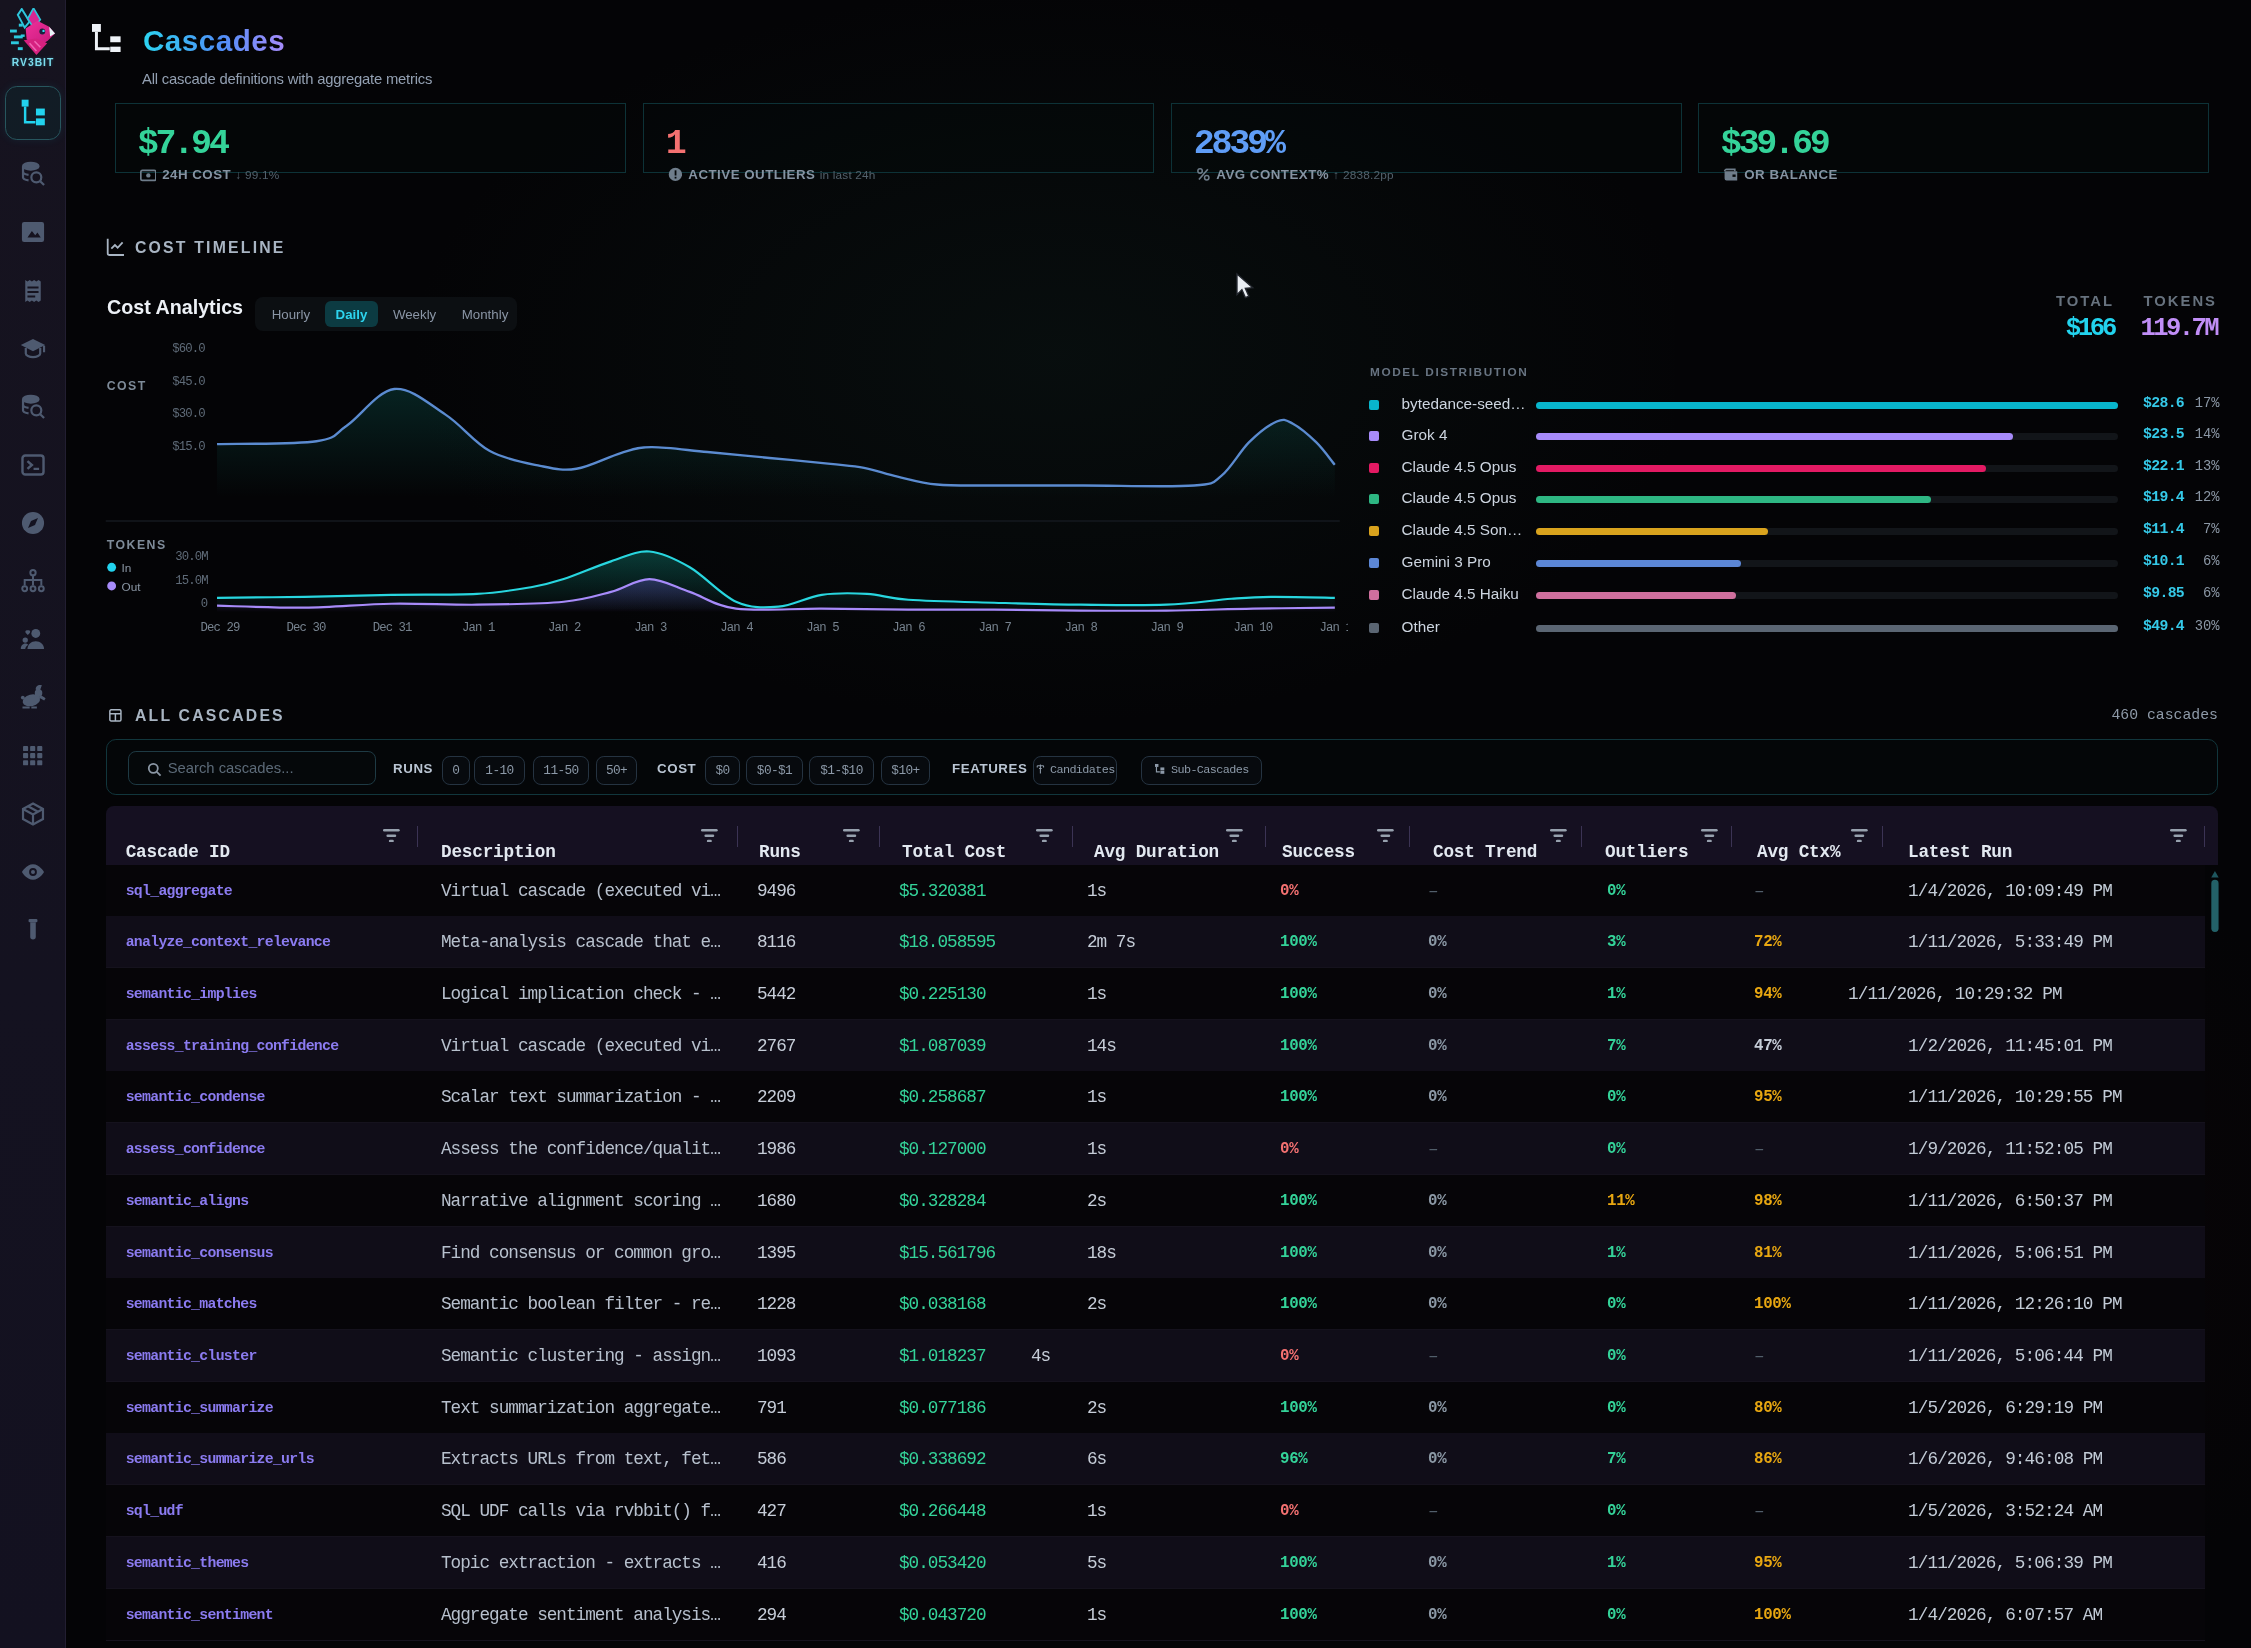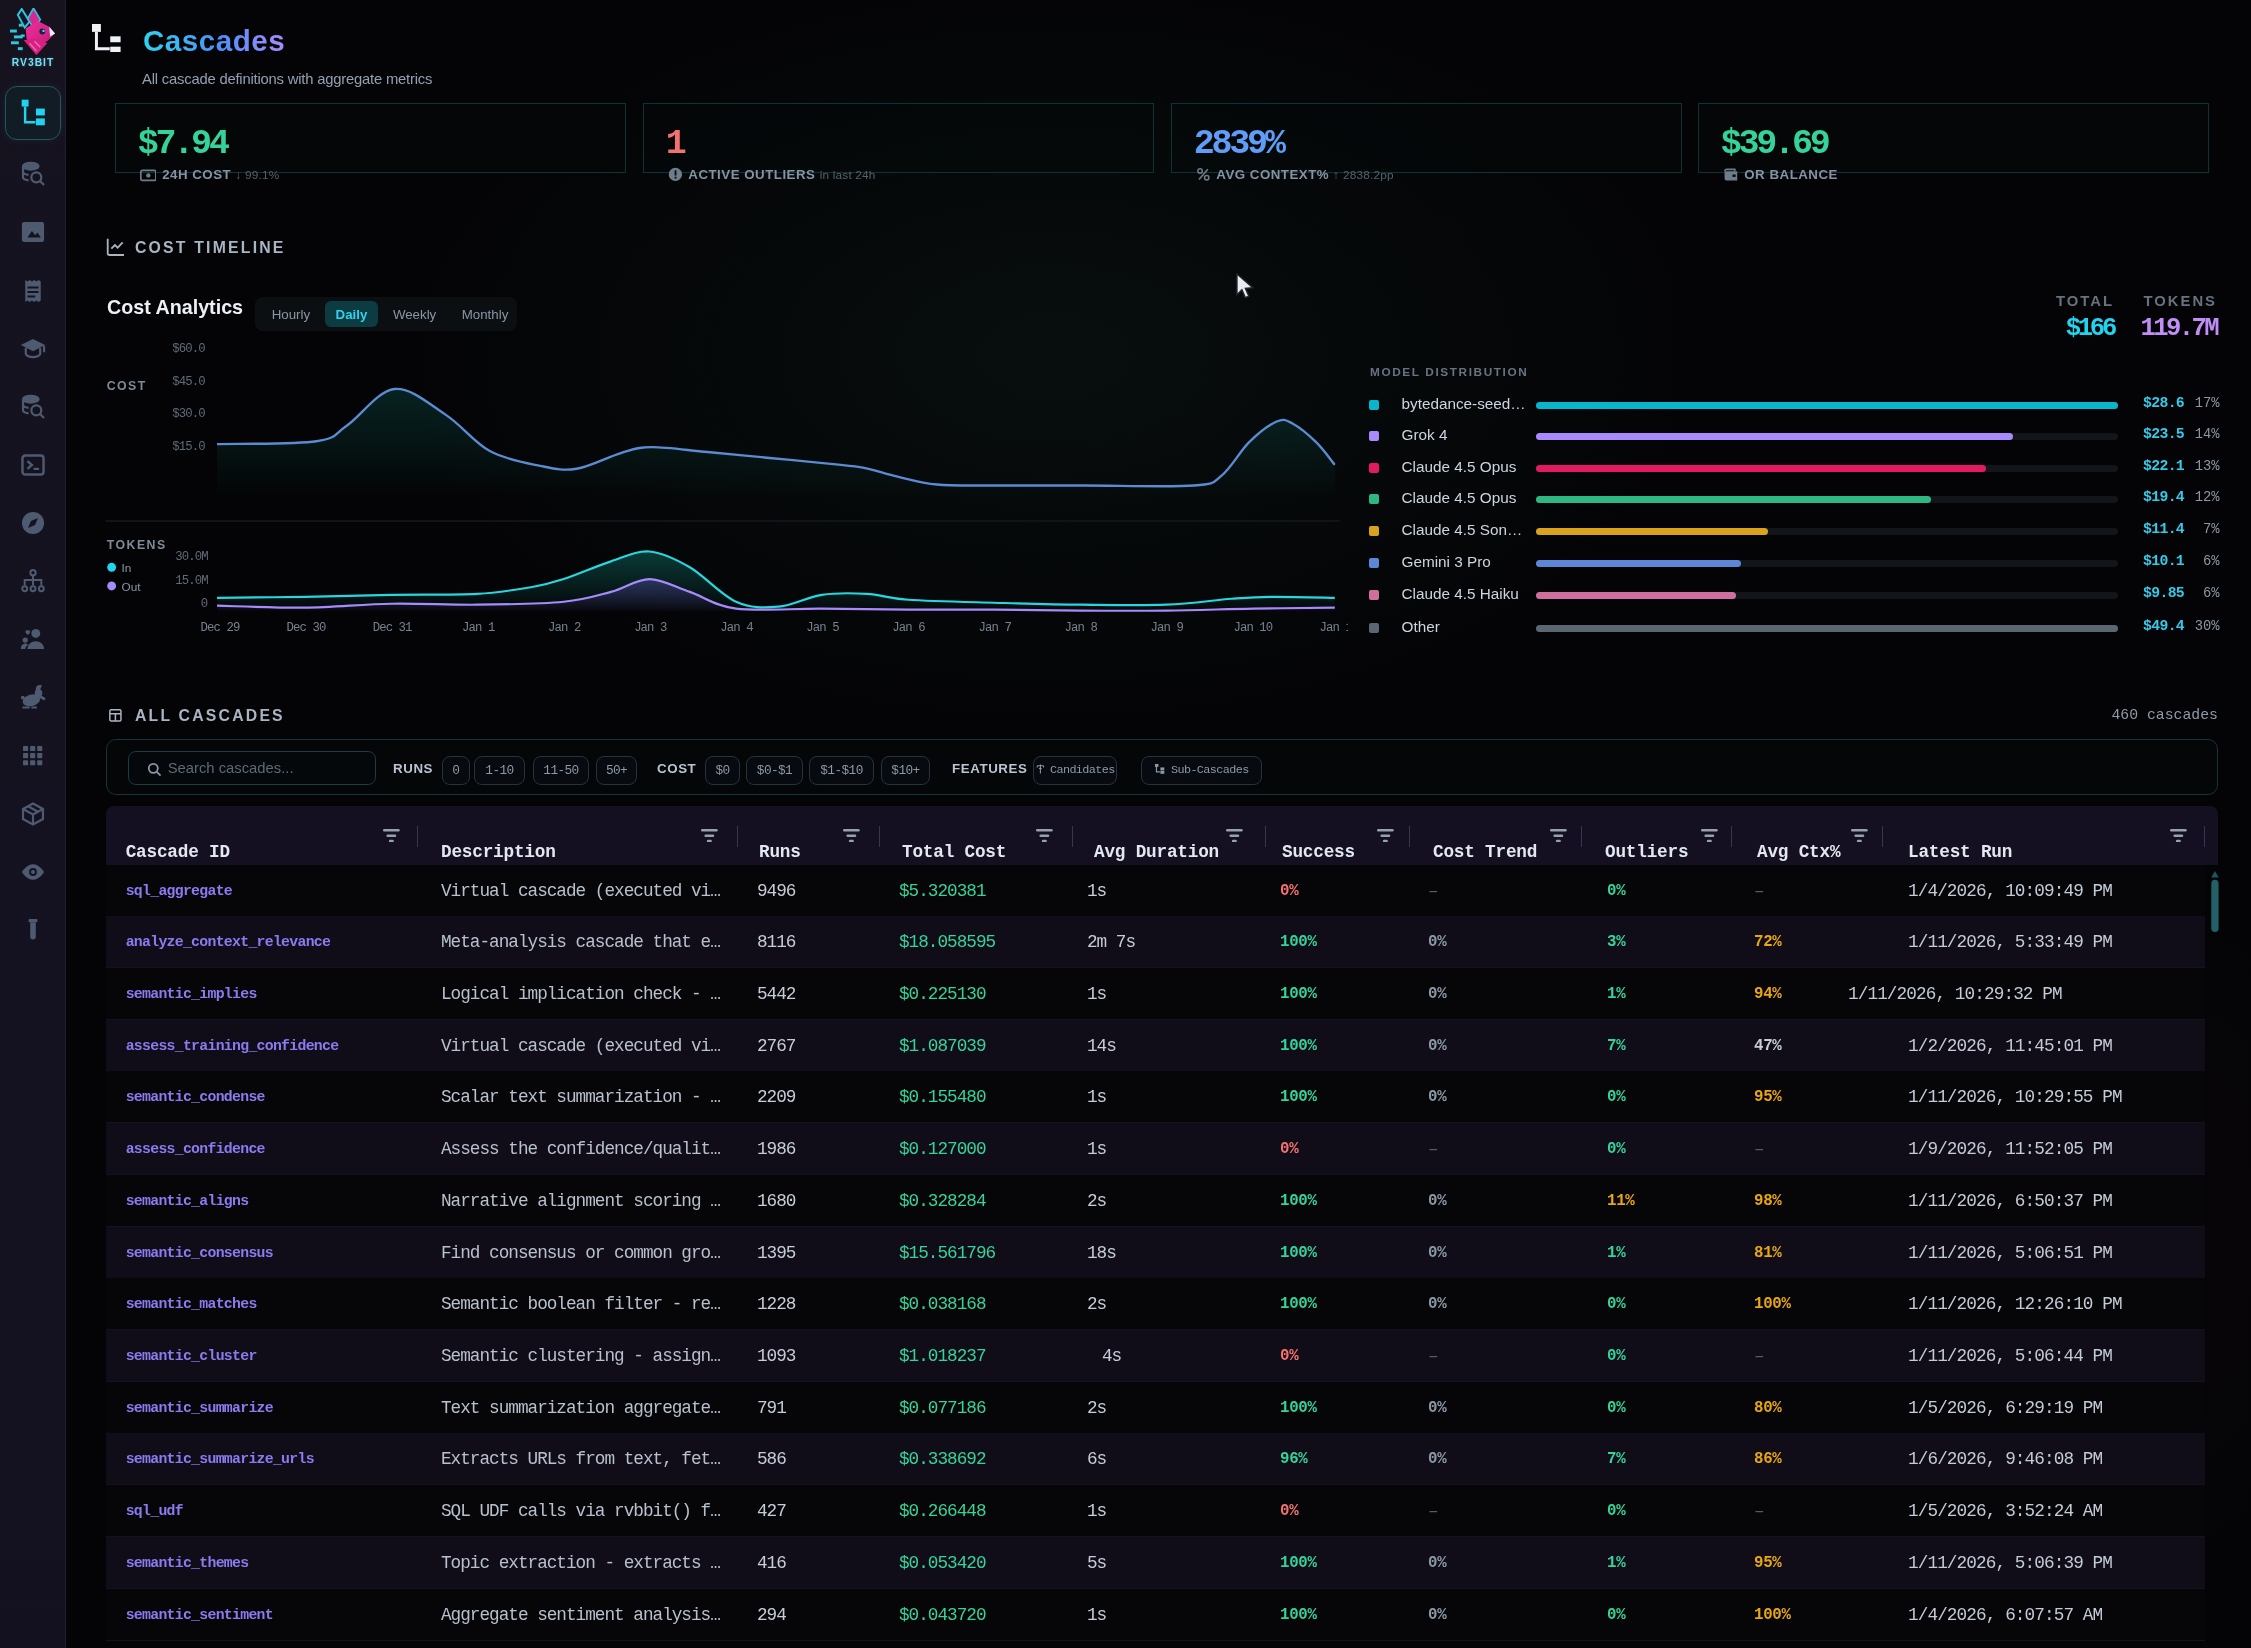--- a/index.html
+++ b/index.html
@@ -575,21 +575,21 @@
       <span class="cell pct green" style="left:1174px">100%</span>
       <span class="cell pct gray" style="left:1322px">0%</span>
       <span class="cell pct green" style="left:1501px">7%</span>
       <span class="cell pct white" style="left:1648px">47%</span>
       <span class="cell lrun" style="left:1802px">1/2/2026, 11:45:01 PM</span>
     </div>
     <div class="row odd" style="top:265px">
       <span class="cell cid" style="left:19.7px">semantic_condense</span>
       <span class="cell desc" style="left:335px">Scalar text summarization - …</span>
       <span class="cell runs" style="left:651px">2209</span>
-      <span class="cell cost" style="left:793px">$0.155480</span>
+      <span class="cell cost" style="left:793px">$0.258687</span>
       <span class="cell dur" style="left:981px">1s</span>
       <span class="cell pct green" style="left:1174px">100%</span>
       <span class="cell pct gray" style="left:1322px">0%</span>
       <span class="cell pct green" style="left:1501px">0%</span>
       <span class="cell pct yellow" style="left:1648px">95%</span>
       <span class="cell lrun" style="left:1802px">1/11/2026, 10:29:55 PM</span>
     </div>
     <div class="row even" style="top:317px">
       <span class="cell cid" style="left:19.7px">assess_confidence</span>
       <span class="cell desc" style="left:335px">Assess the confidence/qualit…</span>
@@ -636,21 +636,21 @@
       <span class="cell pct gray" style="left:1322px">0%</span>
       <span class="cell pct green" style="left:1501px">0%</span>
       <span class="cell pct yellow" style="left:1648px">100%</span>
       <span class="cell lrun" style="left:1802px">1/11/2026, 12:26:10 PM</span>
     </div>
     <div class="row even" style="top:524px">
       <span class="cell cid" style="left:19.7px">semantic_cluster</span>
       <span class="cell desc" style="left:335px">Semantic clustering - assign…</span>
       <span class="cell runs" style="left:651px">1093</span>
       <span class="cell cost" style="left:793px">$1.018237</span>
-      <span class="cell dur" style="left:996px">4s</span>
+      <span class="cell dur" style="left:925px">4s</span>
       <span class="cell pct red" style="left:1174px">0%</span>
       <span class="cell dimdash" style="left:1322px">–</span>
       <span class="cell pct green" style="left:1501px">0%</span>
       <span class="cell dimdash" style="left:1648px">–</span>
       <span class="cell lrun" style="left:1802px">1/11/2026, 5:06:44 PM</span>
     </div>
     <div class="row odd" style="top:576px">
       <span class="cell cid" style="left:19.7px">semantic_summarize</span>
       <span class="cell desc" style="left:335px">Text summarization aggregate…</span>
       <span class="cell runs" style="left:651px">791</span>

